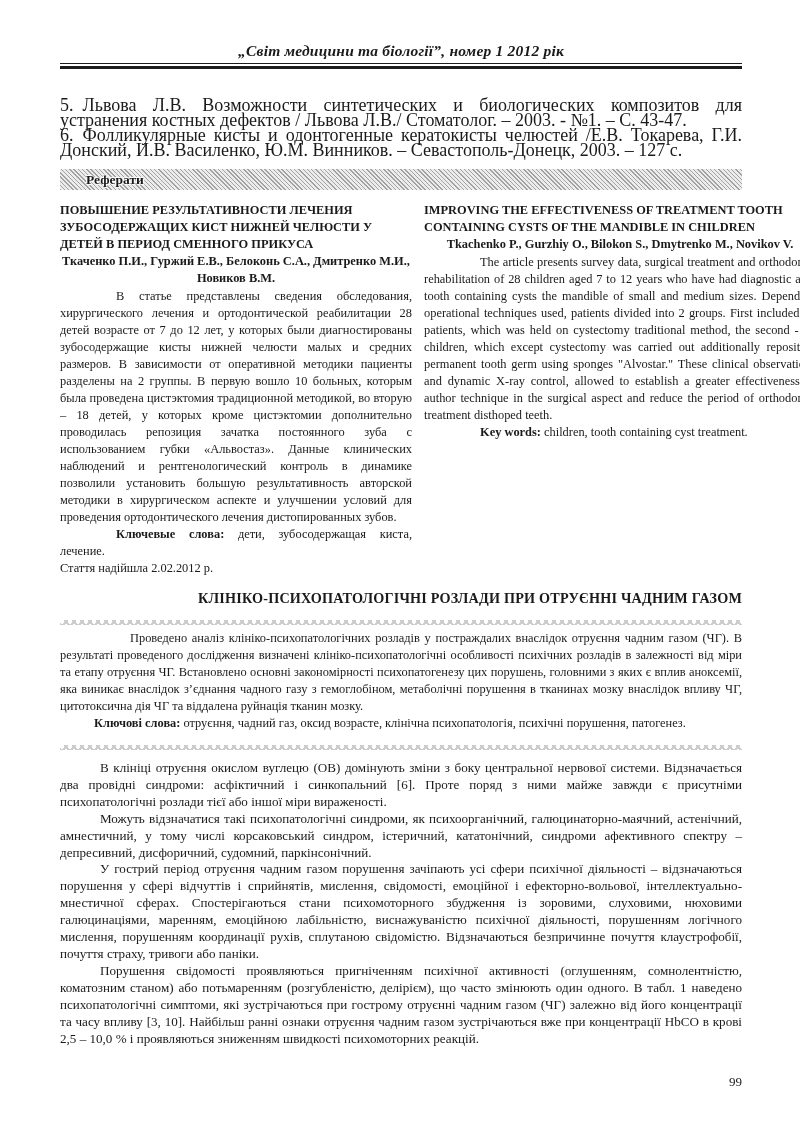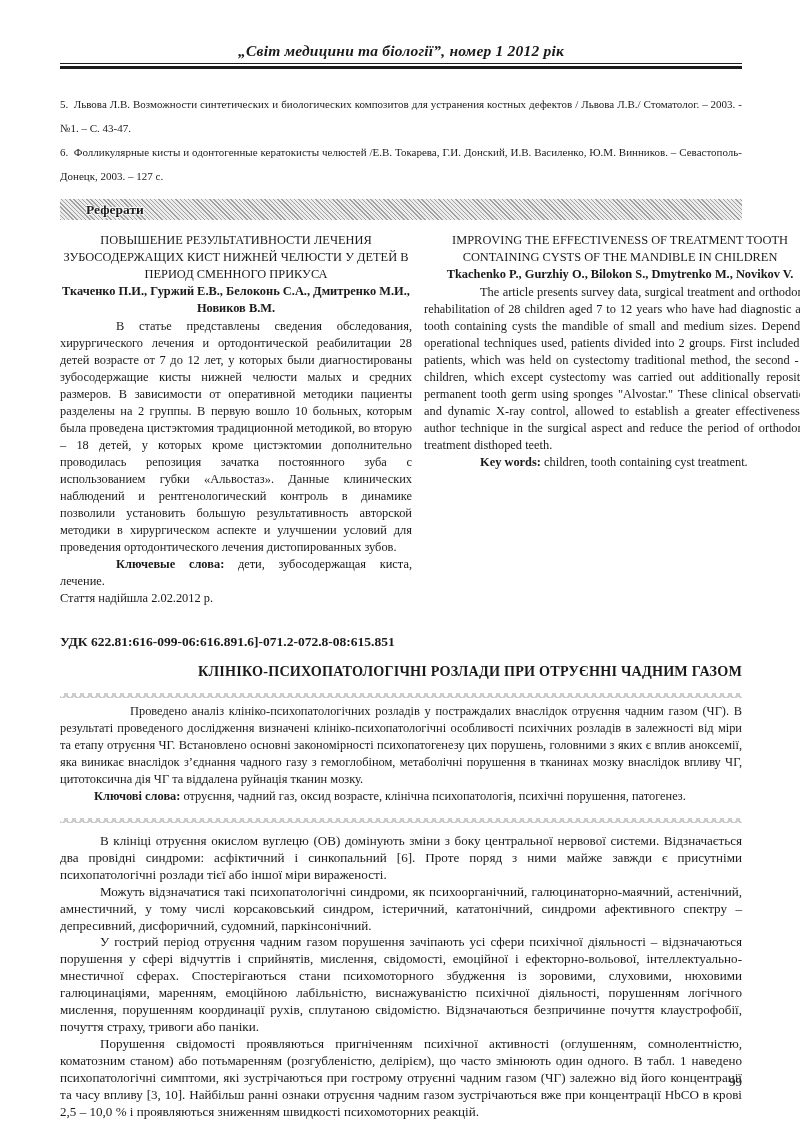--- a/index.html
+++ b/index.html
@@ -20,21 +20,21 @@
     text-align:center;
     font-size:15.5px;
     font-weight:bold;
     font-style:italic;
     letter-spacing:.2px;
     padding-bottom:3px;
   }
   .header-rule{height:2px;border-top:1.5px solid #1c1c1c;border-bottom:3px solid #1c1c1c;}
 
   
-  .references{margin-top:23px;font-size:11px;line-height:24px;text-align:justify;}
+  .references{margin-top:29px;font-size:18px;line-height:15px;text-align:justify;}
   .ref-item{margin:0;}
 
   
   .hatch{
     background:repeating-linear-gradient(45deg,#a2a2a2 0px,#a2a2a2 1px,#ececec 1px,#ececec 3px);
   }
   .section-bar{
     margin-top:11px;
     height:21px;
     display:flex;align-items:center;
@@ -43,21 +43,21 @@
   .section-bar span{
     padding-left:26px;
     text-shadow:0 0 2px #fff,0 0 2px #fff,1px 1px 0 #fff,-1px -1px 0 #fff;
   }
 
   
   .two-col{display:flex;gap:12px;margin-top:12px;}
   .col{font-size:12.4px;line-height:17px;}
   .col-ru{width:352px;flex:0 0 352px;}
   .col-en{width:392px;flex:0 0 392px;}
-  .abs-title{font-weight:normal;text-align:center;}
+  .abs-title{font-weight:bold;text-align:left;}
   .abs-authors{font-weight:bold;text-align:center;}
   .abs-body{text-align:justify;text-indent:56px;margin-top:1px;}
   .abs-keywords{text-align:justify;text-indent:56px;}
   .abs-keywords b{font-weight:bold;}
   .abs-received{padding-right:4px;}
 
   
   .udk{margin-top:27px;font-weight:bold;font-size:13.5px;}
   .author-bar{
     margin-top:12px;
@@ -126,21 +126,20 @@
         <div class="abs-received">Стаття надійшла 2.02.2012 р.</div>
       </div>
       <div class="col col-en">
         <div class="abs-title">IMPROVING THE EFFECTIVENESS OF TREATMENT TOOTH CONTAINING CYSTS OF THE MANDIBLE IN CHILDREN</div>
         <div class="abs-authors">Tkachenko P., Gurzhiy O., Bilokon S., Dmytrenko M., Novikov V.</div>
         <div class="abs-body">The article presents survey data, surgical treatment and orthodontic rehabilitation of 28 children aged 7 to 12 years who have had diagnostic ated tooth containing cysts the mandible of small and medium sizes. Depending operational techniques used, patients divided into 2 groups. First included 10 patients, which was held on cystectomy traditional method, the second - 18 children, which except cystectomy was carried out additionally reposition permanent tooth germ using sponges "Alvostar." These clinical observations and dynamic X-ray control, allowed to establish a greater effectiveness of author technique in the surgical aspect and reduce the period of orthodontic treatment disthoped teeth.</div>
         <div class="abs-keywords"><b>Key words:</b><span> children, tooth containing cyst treatment.</span></div>
       </div>
     </div>
 
-    <div class="udk">УДК 622.81:616-099-06:616.891.6]-071.2-072.8-08:615.851</div>
 
 
     <div class="article-title">КЛІНІКО-ПСИХОПАТОЛОГІЧНІ РОЗЛАДИ ПРИ ОТРУЄННІ ЧАДНИМ ГАЗОМ</div>
 
     <div class="zigzag"></div>
 
     <div class="article-abstract">
       <div class="abs-p">Проведено аналіз клініко-психопатологічних розладів у постраждалих внаслідок отруєння чадним газом (ЧГ). В результаті проведеного дослідження визначені клініко-психопатологічні особливості психічних розладів в залежності від міри та етапу отруєння ЧГ. Встановлено основні закономірності психопатогенезу цих порушень, головними з яких є вплив аноксемії, яка виникає внаслідок з’єднання чадного газу з гемоглобіном, метаболічні порушення в тканинах мозку внаслідок впливу ЧГ, цитотоксична дія ЧГ та віддалена руйнація тканин мозку.</div>
       <div class="kw"><b>Ключові слова:</b><span> отруєння, чадний газ, оксид возрасте, клінічна психопатологія, психічні порушення, патогенез.</span></div>
     </div>

